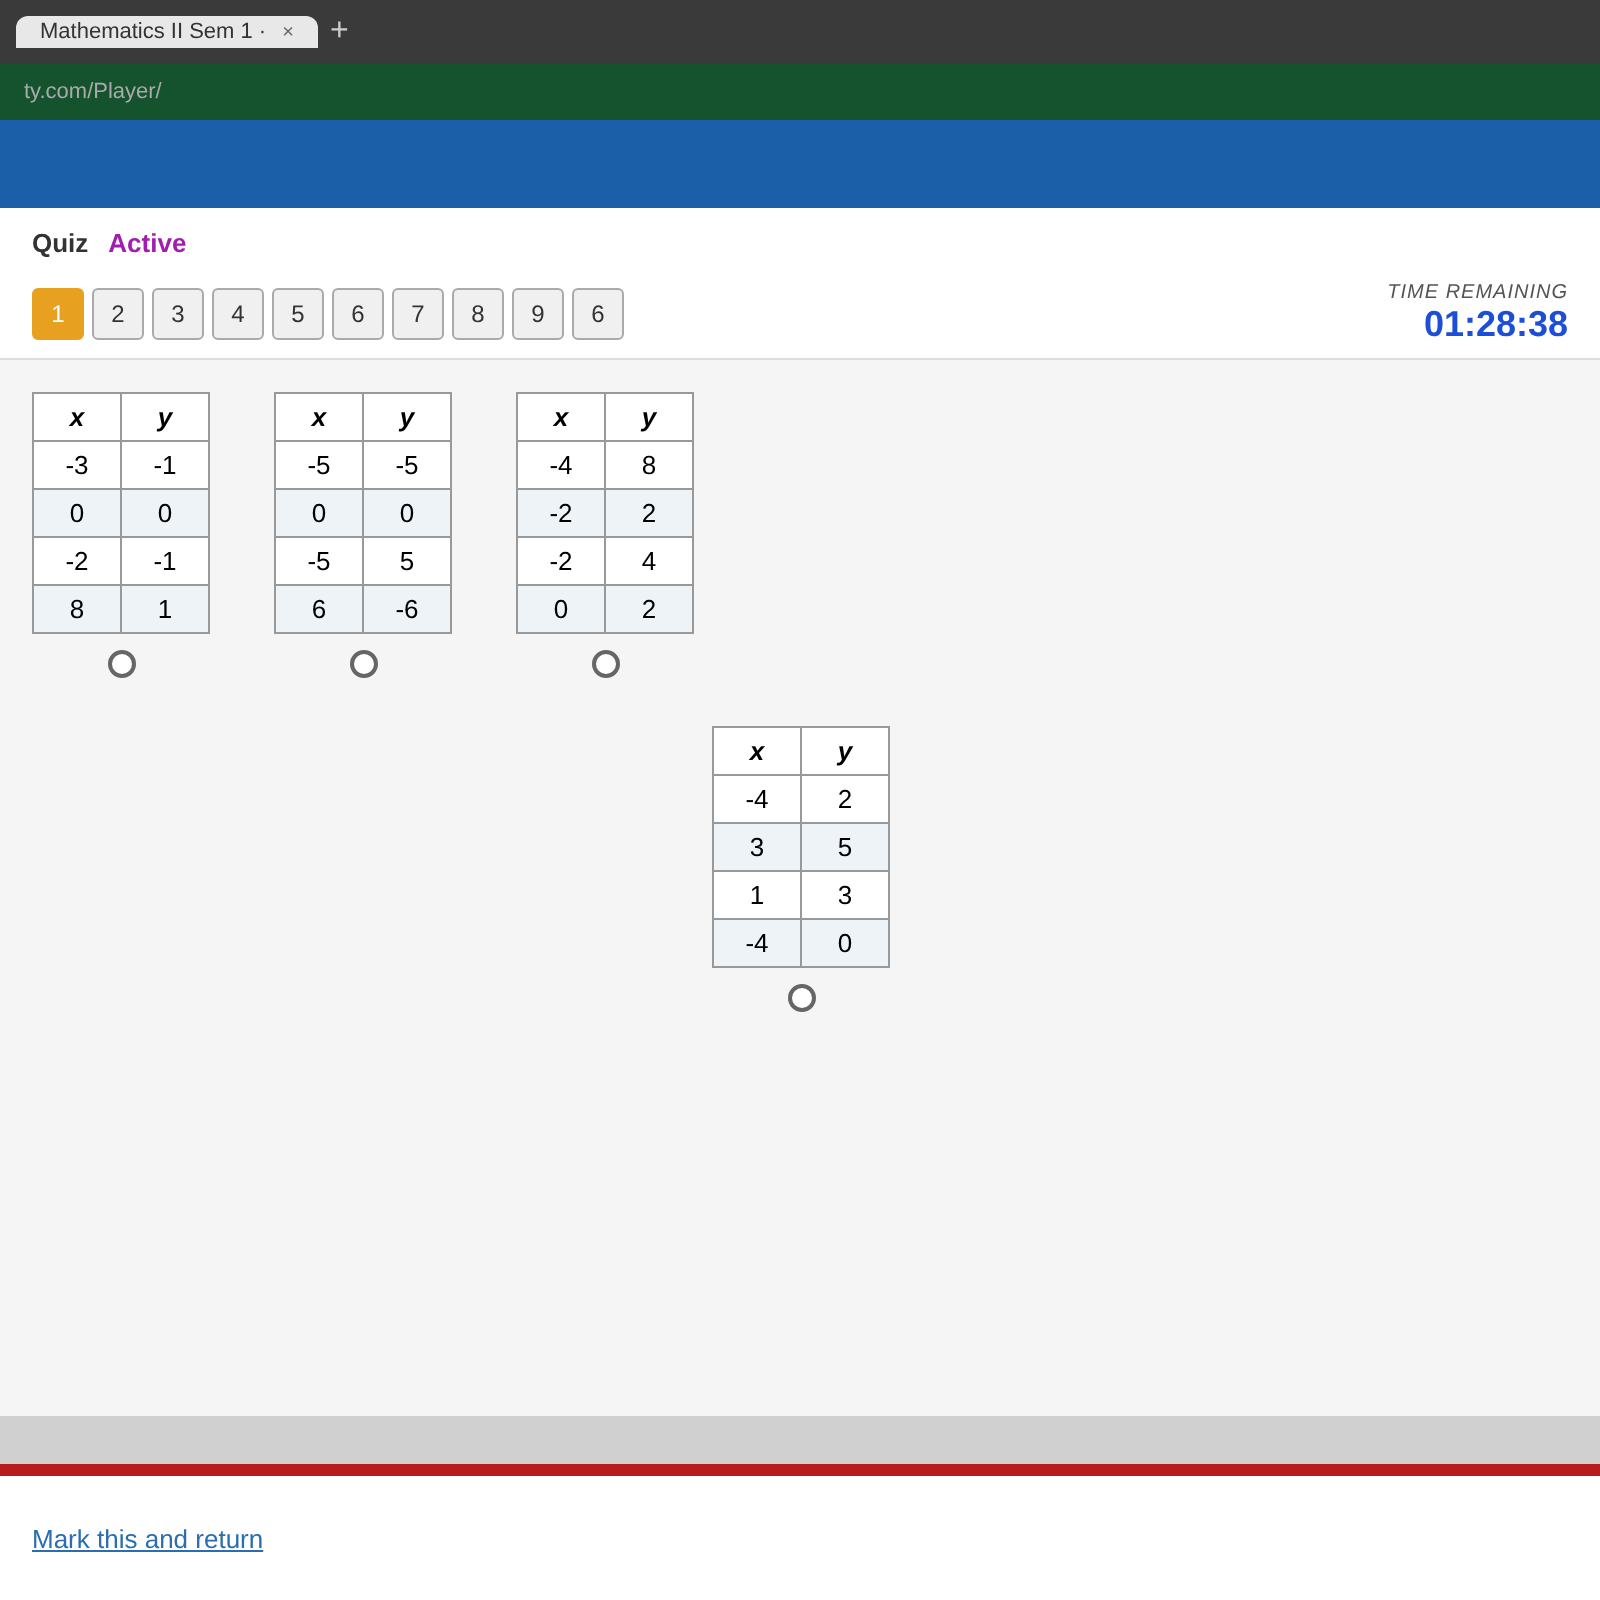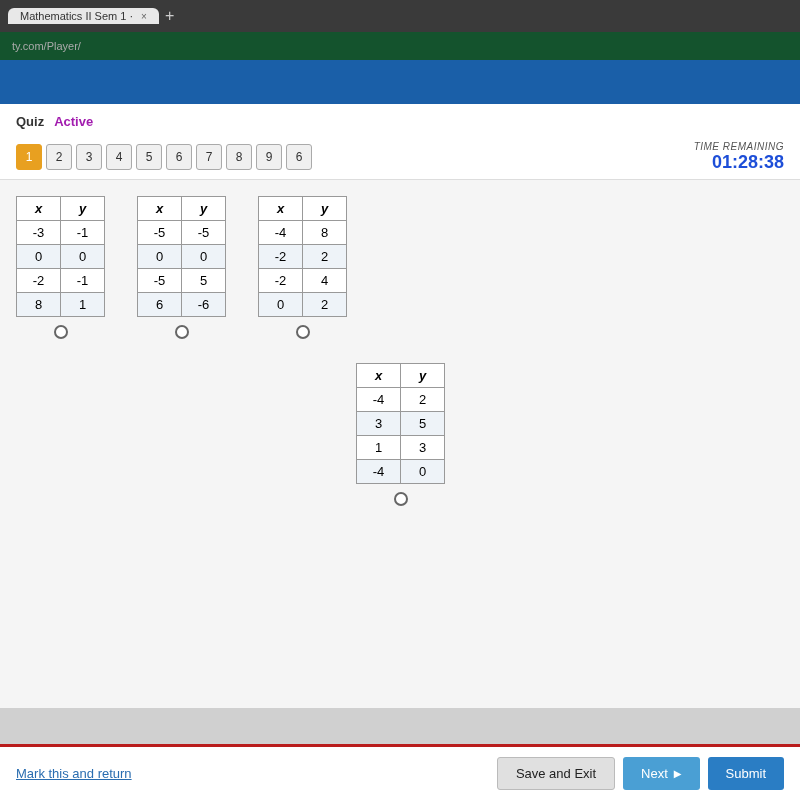--- a/index.html
+++ b/index.html
@@ -187,22 +187,22 @@
       height: 14px;
       border-radius: 50%;
       border: 2px solid #666;
       background: #fff;
       cursor: pointer;
     }
 
     
     .bottom-bar {
       background: #fff;
-      border-top: 3px solid #b91c1c;
-      height: 56px;
+      border-top: 6px solid #b91c1c;
+      height: 68px;
       display: flex;
       align-items: center;
       justify-content: space-between;
       padding: 0 16px;
       position: absolute;
       bottom: 0;
       left: 0;
       right: 0;
     }
 
@@ -428,18 +428,13 @@
           <div class="radio-container">
             <div class="radio-btn"></div>
           </div>
         </div>
       </div>
     </div>
 </div>
 
 <div class="bottom-bar">
   <span class="mark-return">Mark this and return</span>
-  <div class="bottom-buttons">
-    <button class="btn-save">Save and Exit</button>
-    <button class="btn-next">Next</button>
-    <button class="btn-submit">Submit</button>
-  </div>
 </div>
 
 </body></html>

